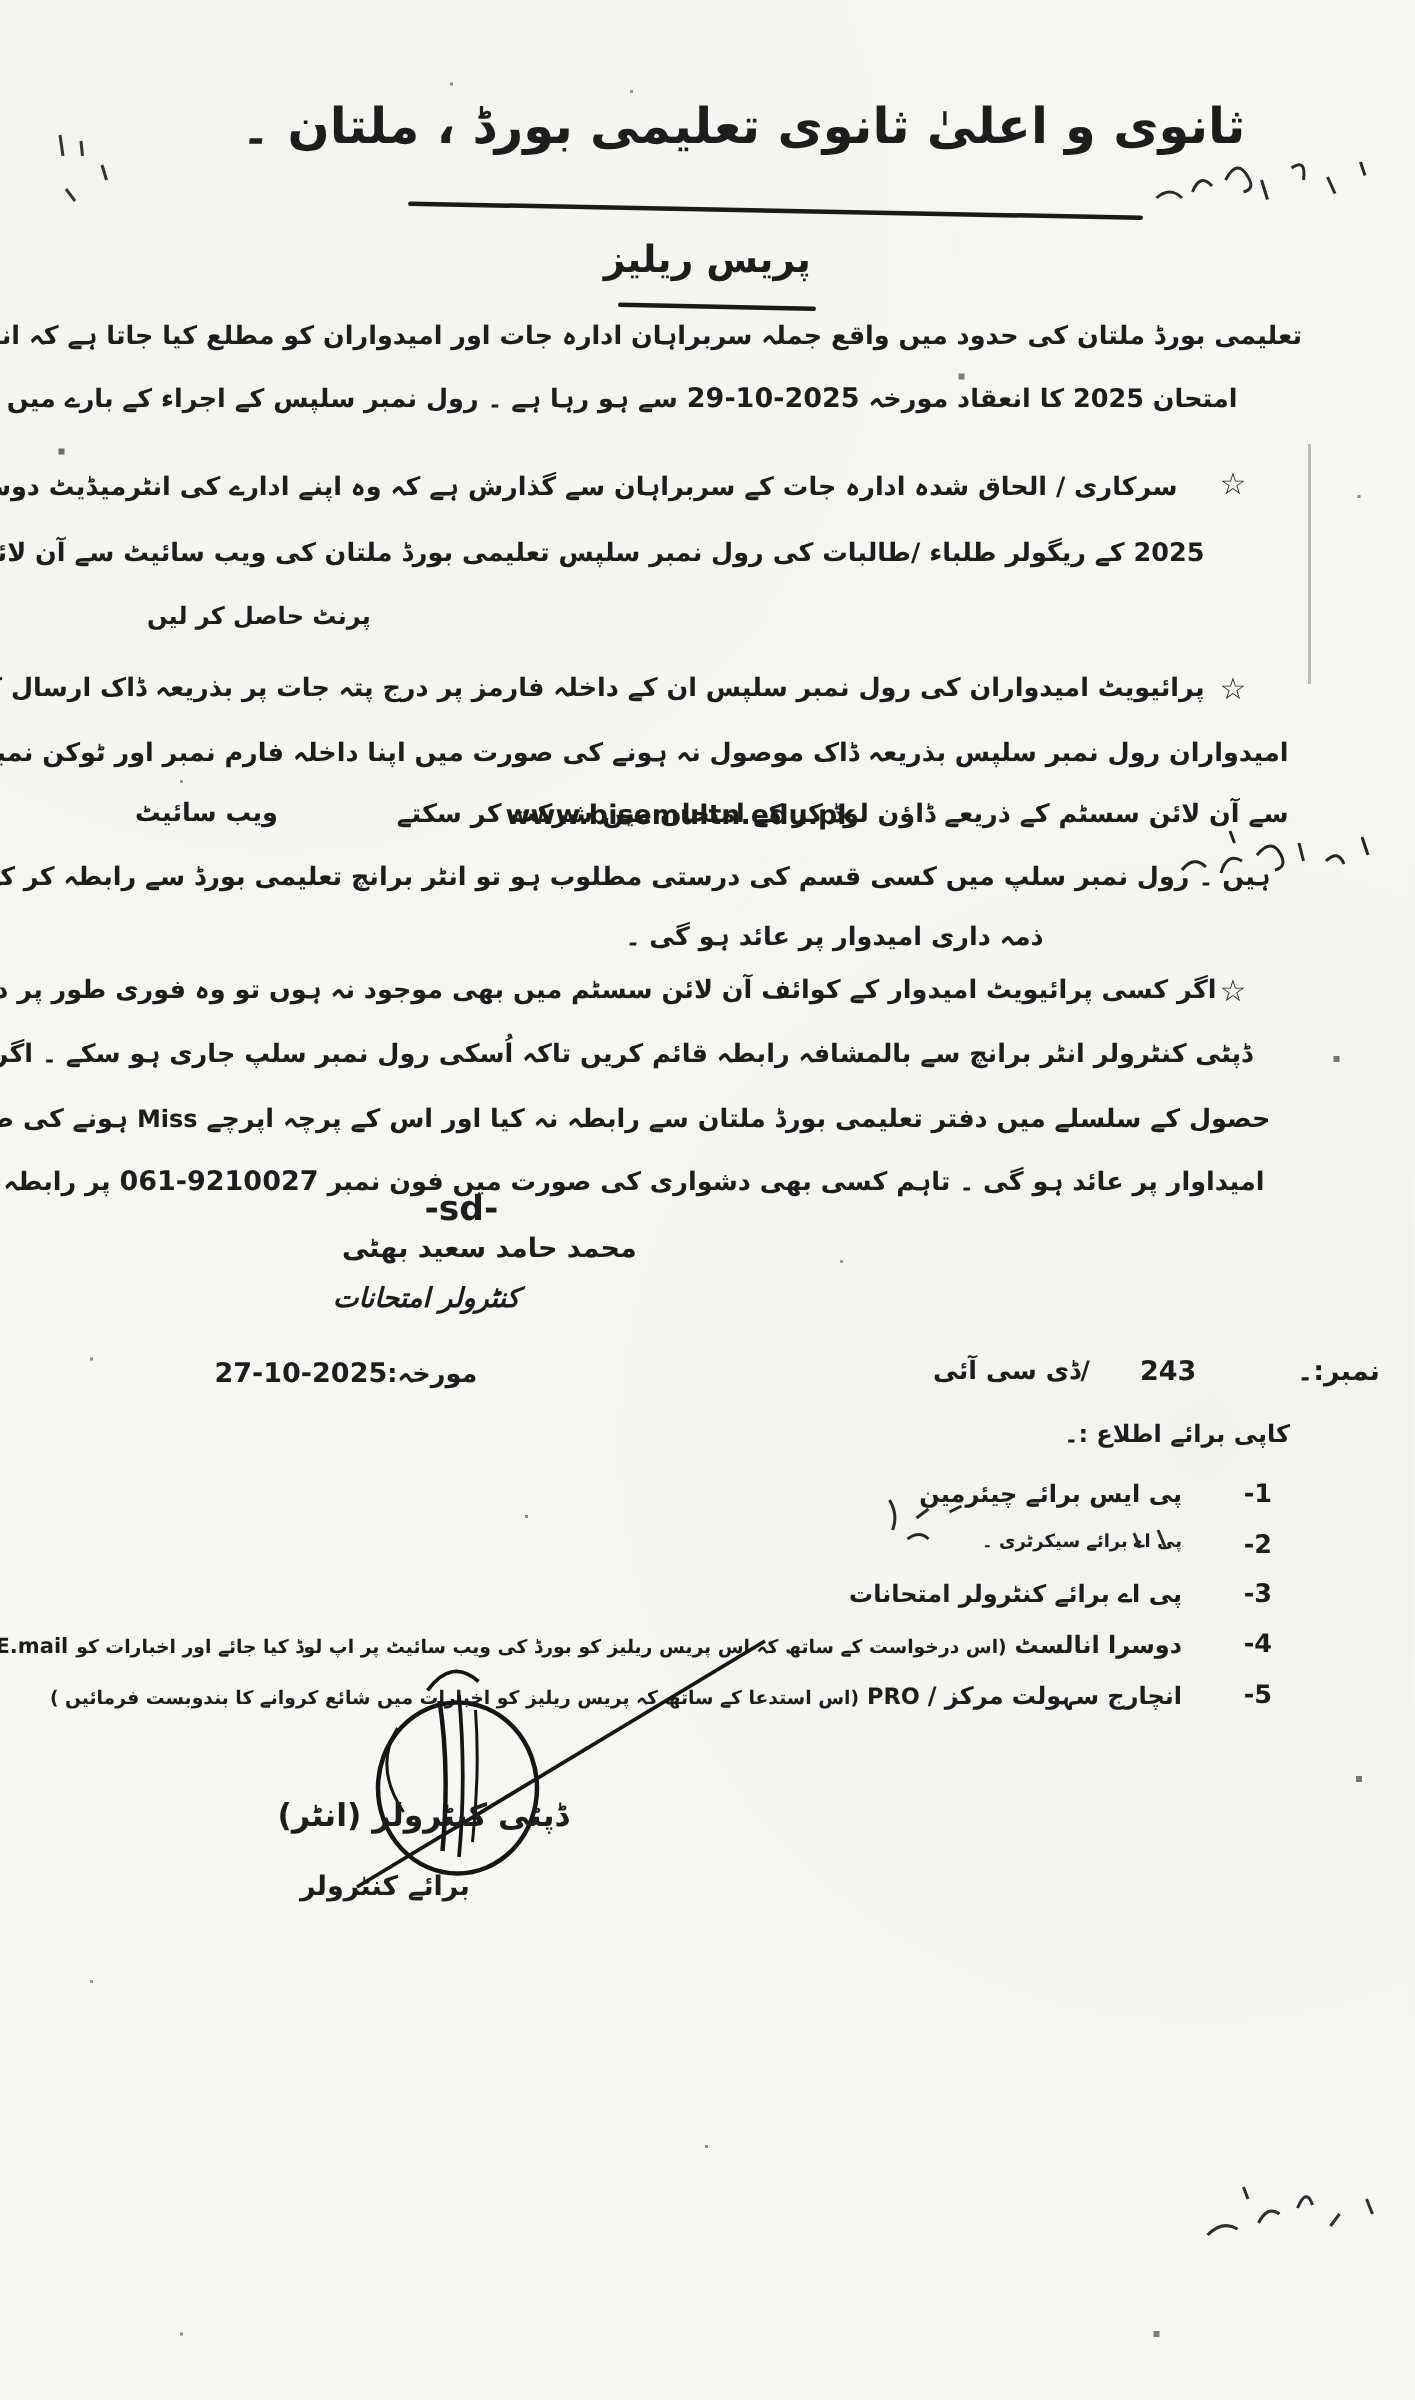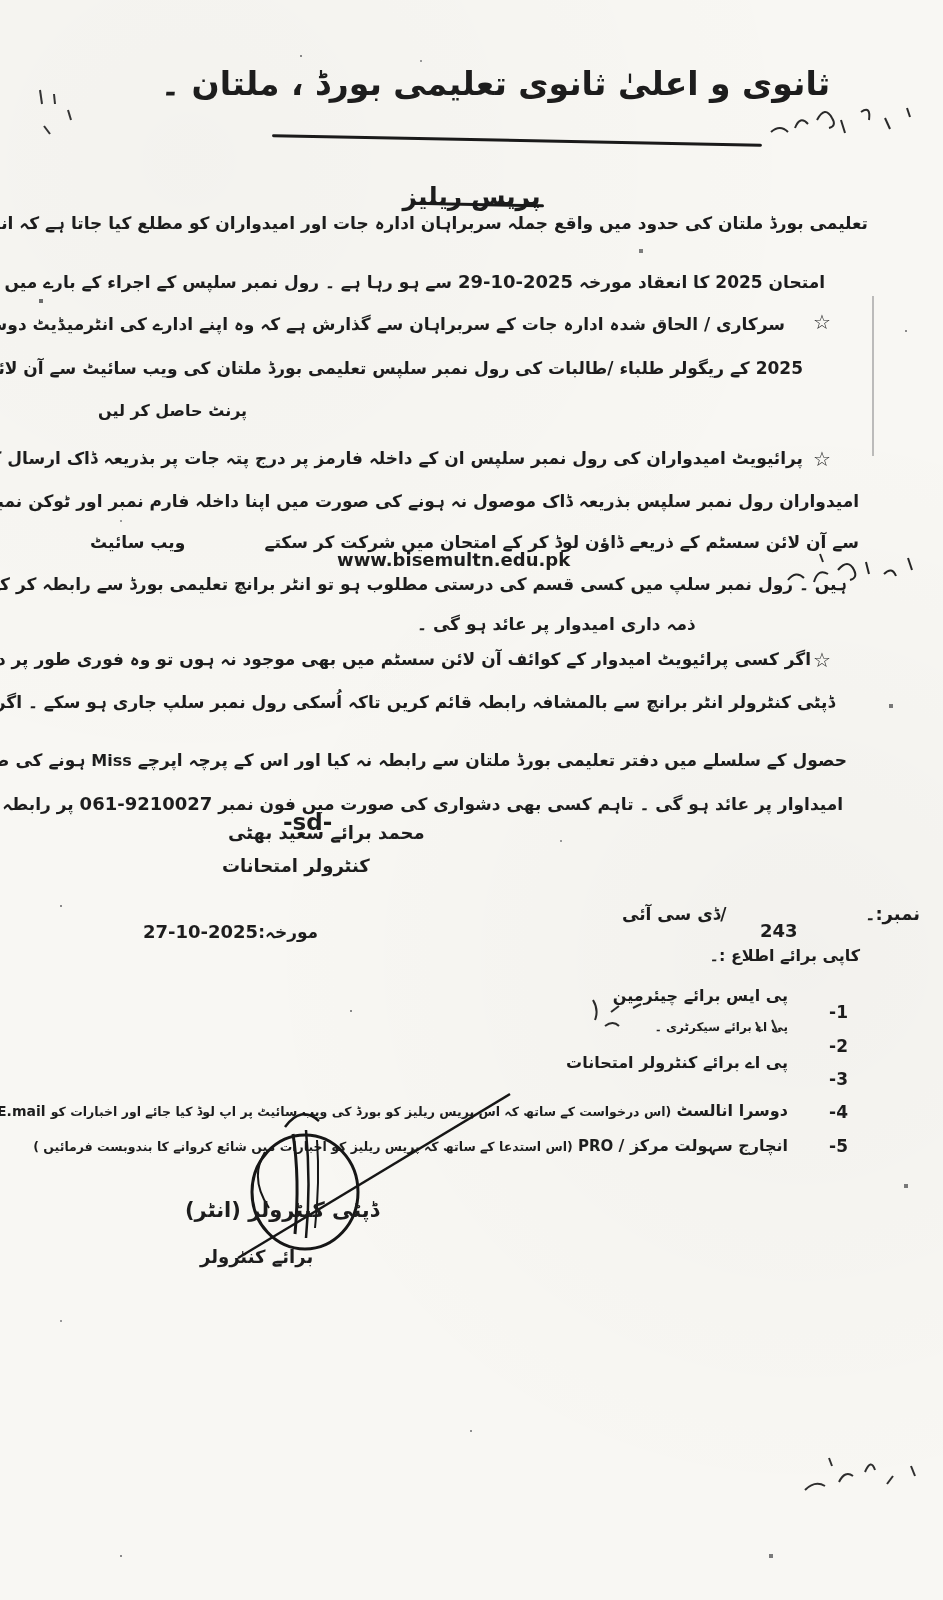--- a/index.html
+++ b/index.html
@@ -10,21 +10,21 @@
     color:#1c1c1c;
   }
   .page{position:absolute;inset:0;
     background:
       radial-gradient(circle at 20% 10%, rgba(0,0,0,0.02), transparent 40%),
       radial-gradient(circle at 85% 60%, rgba(0,0,0,0.025), transparent 45%),
       #f8f7f3;
   }
   .t{position:absolute;white-space:nowrap;font-weight:bold;color:#1d1d1d;}
   .rtl{direction:rtl;unicode-bidi:isolate;}
-  .ltr{direction:ltr;unicode-bidi:isolate;display:inline-block;margin-top:16px;}
+  .ltr{direction:ltr;unicode-bidi:isolate;display:inline-block;}
   .center{left:0;right:0;text-align:center;}
   .rule{position:absolute;background:#1a1a1a;border-radius:2px;}
   .scanline{position:absolute;background:#8a8a8a;opacity:.55;}
   .mark{position:absolute;}
   .mark svg{display:block;}
   .specks{position:absolute;left:0;top:0;width:2px;height:2px;background:transparent;
     box-shadow:
       40px 300px 0 1px #6b6b6b, 120px 520px 0 0 #9a9a9a, 60px 905px 0 0 #8a8a8a,
       420px 60px 0 0 #9a9a9a, 640px 250px 0 1px #7c7c7c, 905px 330px 0 0 #8a8a8a,
       890px 705px 0 1px #777, 560px 840px 0 0 #999, 350px 1010px 0 0 #8a8a8a,
@@ -35,21 +35,21 @@
 </head>
 <body>
 
 <div class="page">
 
   <div class="specks"></div>
 
   <div class="t center rtl" style="top:64px;font-size:33px;letter-spacing:0;margin-left:48px;">ثانوی و اعلیٰ ثانوی تعلیمی بورڈ ، ملتان ۔</div>
   <div class="rule" style="left:272px;top:139px;width:490px;height:3px;transform:rotate(1.1deg);"></div>
 
-  <div class="t center rtl" style="top:158px;font-size:25px;margin-top:24px;">پریس ریلیز</div>
+  <div class="t center rtl" style="top:158px;font-size:25px;">پریس ریلیز</div>
   <div class="rule" style="left:412px;top:203px;width:132px;height:2.5px;transform:rotate(1.2deg);"></div>
 
   <div class="t rtl" style="top:213px;right:75px;font-size:17px;">تعلیمی بورڈ ملتان کی حدود میں واقع جملہ سربراہان ادارہ جات اور امیدواران کو مطلع کیا جاتا ہے کہ انٹرمیڈیٹ دوسرا سالانہ</div>
   <div class="t rtl" style="top:255px;right:118px;font-size:17px;">
     <span>امتحان 2025 کا انعقاد مورخہ</span>
     <span class="ltr" style="font-size:18px;">29-10-2025</span>
     <span>سے ہو رہا ہے ۔ رول نمبر سلپس کے اجراء کے بارے میں تفصیل درج ذیل ہے ۔</span>
   </div>
 
   <div class="t" style="top:310px;right:112px;font-size:20px;font-weight:normal;">☆</div>
@@ -75,22 +75,22 @@
     <span class="ltr" style="font-size:16px;">Miss</span>
     <span>ہونے کی صورت میں تمام تر ذمہ داری</span>
   </div>
   <div class="t rtl" style="top:777px;right:100px;font-size:17px;">
     <span>امیداوار پر عائد ہو گی ۔ تاہم کسی بھی دشواری کی صورت میں فون نمبر</span>
     <span class="ltr" style="font-size:18px;">061-9210027</span>
     <span>پر رابطہ کیا جا سکتا ہے ۔</span>
   </div>
 
   <div class="t ltr" style="top:793px;left:283px;font-size:23px;">-sd-</div>
-  <div class="t rtl" style="top:822px;left:228px;font-size:18px;">محمد برائے سعید بھٹی</div>
-  <div class="t rtl" style="top:855px;left:222px;font-size:18px;">کنٹرولر امتحانات</div>
+  <div class="t rtl" style="top:822px;left:228px;font-size:18px;">محمد حامد سعید بھٹی</div>
+  <div class="t rtl" style="top:855px;left:222px;font-size:18px;font-style:italic;">کنٹرولر امتحانات</div>
 
   <div class="t rtl" style="top:903px;right:23px;font-size:18px;">نمبر:۔</div>
   <div class="t ltr" style="top:904px;left:760px;font-size:18px;">243</div>
   <div class="t rtl" style="top:904px;left:622px;font-size:17px;">/ڈی سی آئی</div>
   <div class="t rtl" style="top:905px;left:143px;font-size:17px;">
     <span>مورخہ:</span><span class="ltr" style="font-size:18px;">27-10-2025</span>
   </div>
 
   <div class="t rtl" style="top:946px;right:83px;font-size:16px;text-align:right;">کاپی برائے اطلاع :۔</div>
 

